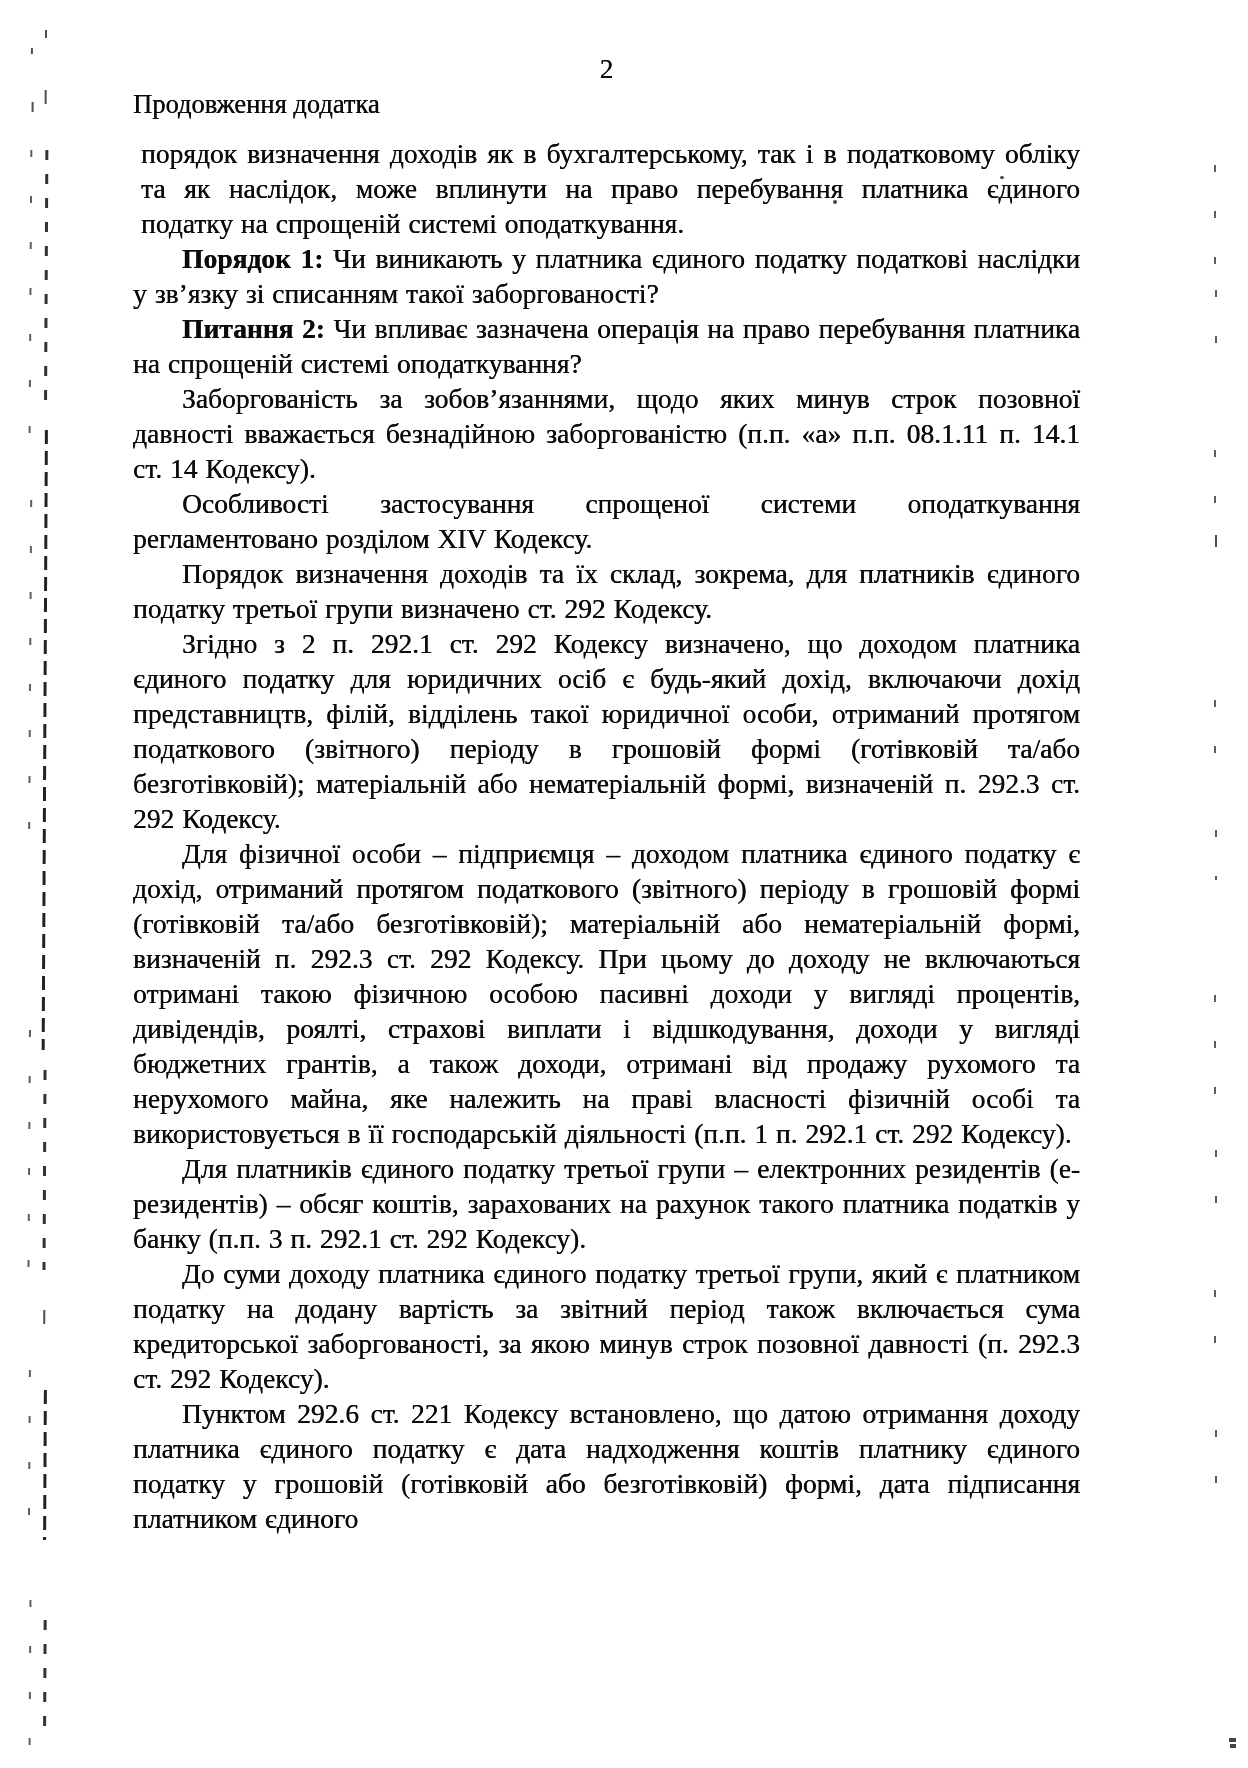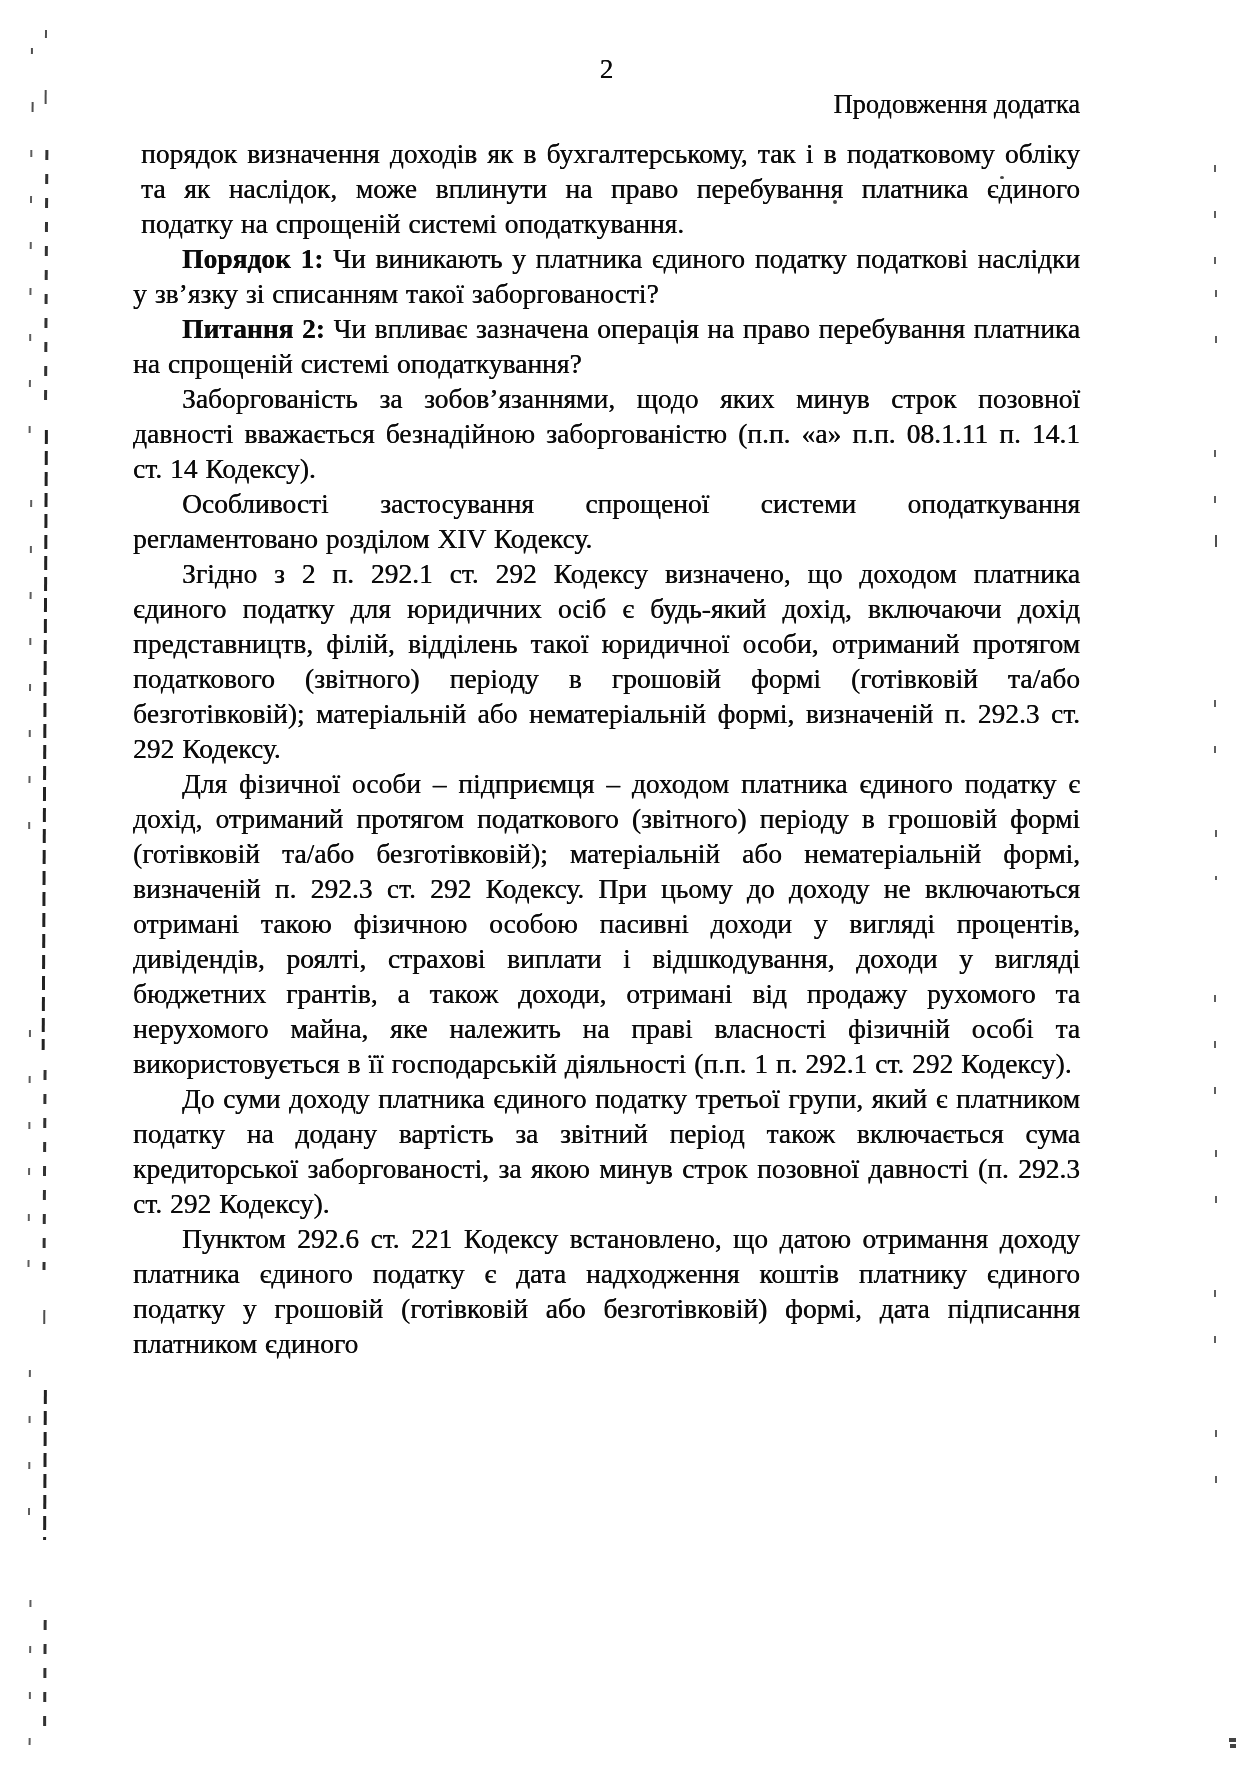--- a/index.html
+++ b/index.html
@@ -22,21 +22,20 @@
     width: 947px;
     top: 0;
   }
   .page-number {
     text-align: center;
     font-size: 27px;
     margin-top: 54px;
     text-shadow: 0.3px 0 0 currentColor;
   }
   .continuation-note {
-    text-align: right;
     font-size: 26.5px;
     margin-top: 4px;
     text-shadow: 0.3px 0 0 currentColor;
   }
   .body-text {
     position: absolute;
     left: 133px;
     top: 136px;
     width: 947px;
     font-size: 27.5px;
@@ -140,24 +139,26 @@
 
     <p><span class="lead">Порядок 1:</span> <span>Чи виникають у платника єдиного податку податкові наслідки у зв’язку зі списанням такої заборгованості?</span></p>
 
     <p><span class="lead">Питання 2:</span> <span>Чи впливає зазначена операція на право перебування платника на спрощеній системі оподаткування?</span></p>
 
 
     <p><span>Заборгованість за зобов’язаннями, щодо яких минув строк позовної давності вважається безнадійною заборгованістю (п.п. «а» п.п. 08.1.11 п. 14.1 ст. 14 Кодексу).</span></p>
 
     <p><span>Особливості застосування спрощеної системи оподаткування регламентовано розділом XIV Кодексу.</span></p>
 
+    <p><span>Порядок визначення доходів та їх склад, зокрема, для платників єдиного податку третьої групи визначено ст. 292 Кодексу.</span></p>
 
     <p><span>Згідно з 2 п. 292.1 ст. 292 Кодексу визначено, що доходом платника єдиного податку для юридичних осіб є будь-який дохід, включаючи дохід представництв, філій, відділень такої юридичної особи, отриманий протягом податкового (звітного) періоду в грошовій формі (готівковій та/або безготівковій); матеріальній або нематеріальній формі, визначеній п. 292.3 ст. 292 Кодексу.</span></p>
 
     <p><span>Для фізичної особи – підприємця – доходом платника єдиного податку є дохід, отриманий протягом податкового (звітного) періоду в грошовій формі (готівковій та/або безготівковій); матеріальній або нематеріальній формі, визначеній п. 292.3 ст. 292 Кодексу. При цьому до доходу не включаються отримані такою фізичною особою пасивні доходи у вигляді процентів, дивідендів, роялті, страхові виплати і відшкодування, доходи у вигляді бюджетних грантів, а також доходи, отримані від продажу рухомого та нерухомого майна, яке належить на праві власності фізичній особі та використовується в її господарській діяльності (п.п. 1 п. 292.1 ст. 292 Кодексу).</span></p>
 
+    <p><span>Для платників єдиного податку третьої групи – електронних резидентів (е-резидентів) – обсяг коштів, зарахованих на рахунок такого платника податків у банку (п.п. 3 п. 292.1 ст. 292 Кодексу).</span></p>
 
     <p><span>До суми доходу платника єдиного податку третьої групи, який є платником податку на додану вартість за звітний період також включається сума кредиторської заборгованості, за якою минув строк позовної давності (п. 292.3 ст. 292 Кодексу).</span></p>
 
     <p><span>Пунктом 292.6 ст. 221 Кодексу встановлено, що датою отримання доходу платника єдиного податку є дата надходження коштів платнику єдиного податку у грошовій (готівковій або безготівковій) формі, дата підписання платником єдиного</span></p>
 
   </div>
 </div>
 
 </body></html>

